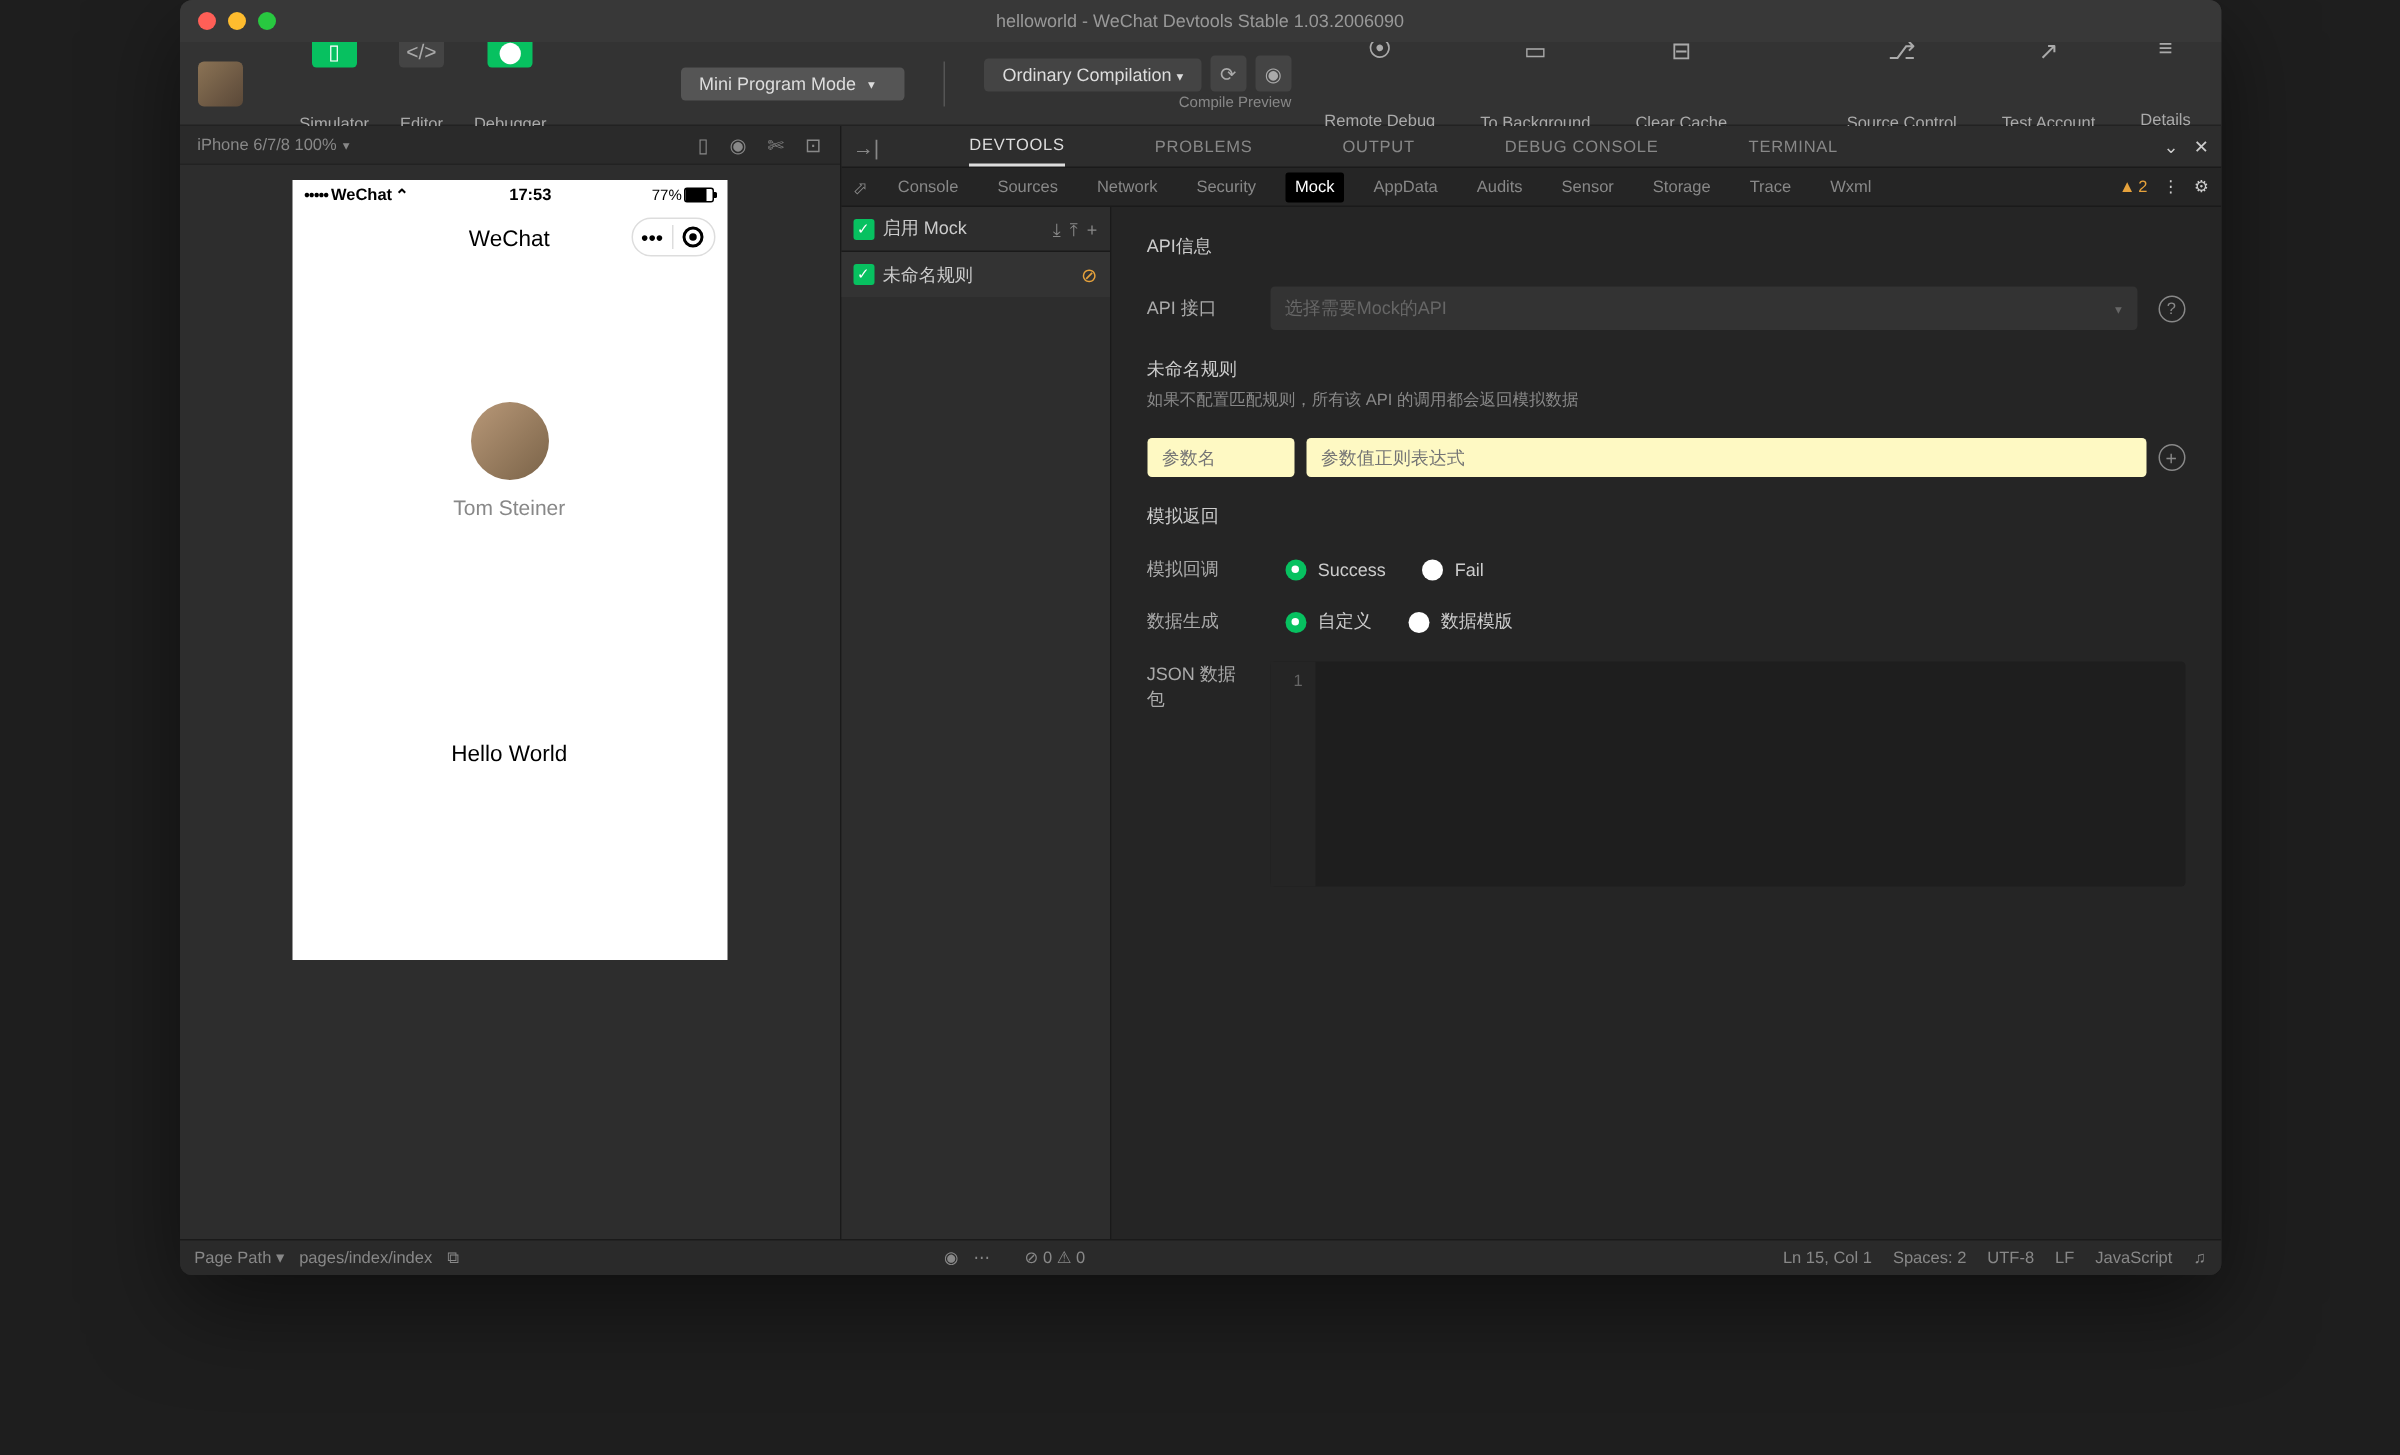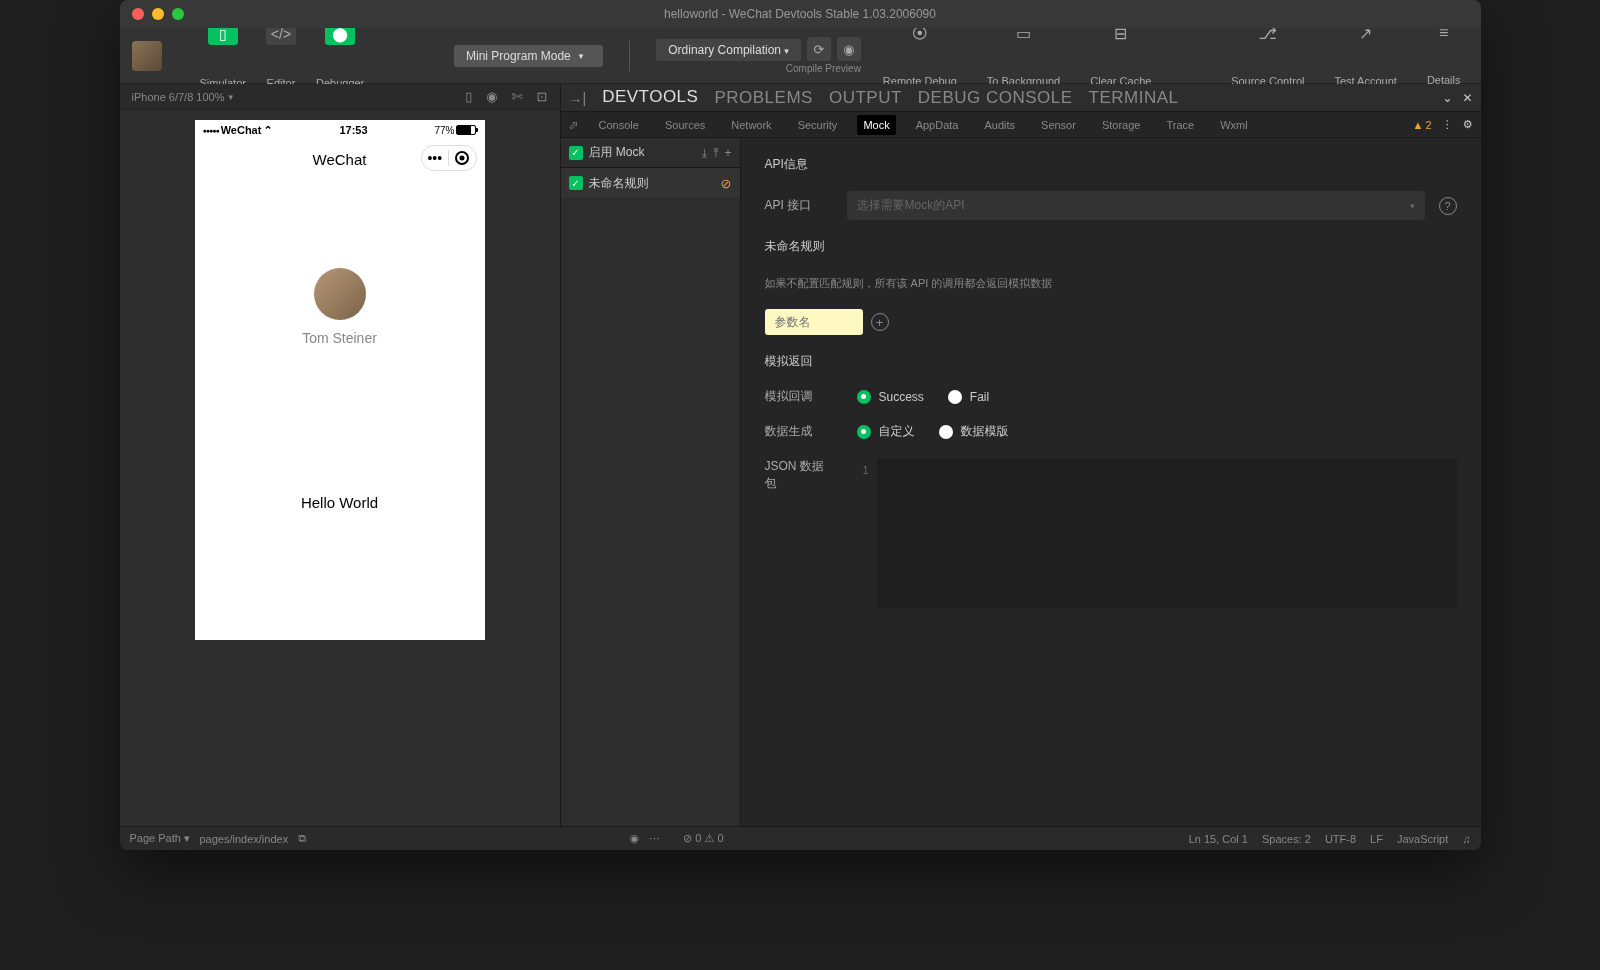--- a/index.html
+++ b/index.html
@@ -47,21 +47,21 @@
 .capsule-half { flex: 1; display: flex; align-items: center; justify-content: center; font-size: 14px; color: #000; }
 .capsule-half:first-child { border-right: 1px solid #ddd; }
 .capsule-dot { width: 14px; height: 14px; border: 2px solid #000; border-radius: 50%; position: relative; }
 .capsule-dot::after { content: ''; position: absolute; left: 50%; top: 50%; transform: translate(-50%,-50%); width: 5px; height: 5px; background: #000; border-radius: 50%; }
 .phone-content { flex: 1; display: flex; flex-direction: column; align-items: center; padding-top: 90px; }
 .user-avatar { width: 52px; height: 52px; border-radius: 50%; background: linear-gradient(135deg, #b89878, #7a6348); margin-bottom: 10px; }
 .user-name { color: #888; font-size: 14px; margin-bottom: 148px; }
 .hello-text { color: #000; font-size: 15px; }
 .devtools-pane { flex: 1; background: #252525; display: flex; flex-direction: column; border-left: 1px solid #1a1a1a; }
 .dt-tabs { height: 28px; background: #2d2d2d; display: flex; align-items: center; border-bottom: 1px solid #1a1a1a; padding: 0 8px; gap: 16px; }
-.dt-tab { color: #888; font-size: 17px; cursor: pointer; padding: 6px 0; text-transform: uppercase; letter-spacing: 0.5px; }
+.dt-tab { color: #888; font-size: 11px; cursor: pointer; padding: 6px 0; text-transform: uppercase; letter-spacing: 0.5px; margin-left: 44px; }
 .dt-tab.active { color: #ddd; border-bottom: 2px solid #ddd; }
 .dt-toggle { color: #888; cursor: pointer; font-size: 14px; }
 .dt-tabs-right { margin-left: auto; display: flex; gap: 10px; align-items: center; }
 .dt-subtabs { height: 26px; background: #252525; display: flex; align-items: center; padding: 0 8px; gap: 14px; border-bottom: 1px solid #1a1a1a; }
 .dt-subtab { color: #888; font-size: 11px; cursor: pointer; padding: 4px 6px; }
 .dt-subtab.active { background: #000; color: #fff; border-radius: 2px; }
 .dt-subtabs-right { margin-left: auto; display: flex; gap: 10px; align-items: center; font-size: 11px; }
 .warn-badge { color: #e6a23c; display: flex; align-items: center; gap: 2px; }
 .mock-body { flex: 1; display: flex; }
 .mock-sidebar { width: 180px; background: #2d2d2d; border-right: 1px solid #1a1a1a; }
@@ -71,21 +71,21 @@
 .mock-side-icons { display: flex; gap: 6px; color: #888; font-size: 12px; }
 .mock-side-icons span { cursor: pointer; }
 .mock-rule-item { height: 30px; display: flex; align-items: center; padding: 0 8px; gap: 6px; background: #333; }
 .rule-warn { color: #e6a23c; font-size: 13px; margin-left: auto; }
 .mock-main { flex: 1; padding: 18px 24px; overflow: auto; display: flex; flex-direction: column; gap: 18px; }
 .section-header { color: #ccc; font-size: 12px; font-weight: 500; }
 .form-row { display: flex; align-items: center; gap: 14px; }
 .form-label { width: 68px; color: #aaa; font-size: 12px; }
 .form-select { flex: 1; background: #333; padding: 6px 10px; border-radius: 3px; color: #666; font-size: 12px; cursor: pointer; display: flex; align-items: center; justify-content: space-between; }
 .help-icon { width: 18px; height: 18px; border: 1px solid #888; border-radius: 50%; display: flex; align-items: center; justify-content: center; font-size: 11px; color: #888; cursor: pointer; }
-.section-desc { color: #888; font-size: 11px; margin-top: 21px; }
+.section-desc { color: #888; font-size: 11px; margin-top: 4px; }
 .param-inputs { display: flex; gap: 8px; align-items: center; }
 .param-input { background: #fef9c3; border: none; padding: 6px 10px; color: #888; font-size: 12px; border-radius: 3px; }
 .param-input.short { width: 98px; }
 .param-input.long { flex: 1; }
 .add-icon { width: 18px; height: 18px; border: 1px solid #888; border-radius: 50%; display: flex; align-items: center; justify-content: center; font-size: 13px; color: #888; cursor: pointer; }
 .radio-row { display: flex; align-items: center; gap: 24px; }
 .radio-opt { display: flex; align-items: center; gap: 8px; cursor: pointer; font-size: 12px; color: #ccc; }
 .radio-dot { width: 14px; height: 14px; border-radius: 50%; background: #fff; display: flex; align-items: center; justify-content: center; }
 .radio-dot.selected { background: #07c160; }
 .radio-dot.selected::after { content: ''; width: 5px; height: 5px; background: #fff; border-radius: 50%; }
@@ -285,20 +285,21 @@
             </div>
             <div class="help-icon">?</div>
           </div>
 
           <div>
             <div class="section-header">未命名规则</div>
             <div class="section-desc">如果不配置匹配规则，所有该 API 的调用都会返回模拟数据</div>
           </div>
           <div class="param-inputs">
             <input class="param-input short" placeholder="参数名" style="">
+            <input class="param-input long" placeholder="参数值正则表达式" style="">
             <div class="add-icon">+</div>
           </div>
 
           <div class="section-header">模拟返回</div>
 
           <div class="radio-row">
             <div class="form-label">模拟回调</div>
             <div class="radio-opt">
               <div class="radio-dot selected"></div>
               <span>Success</span>

